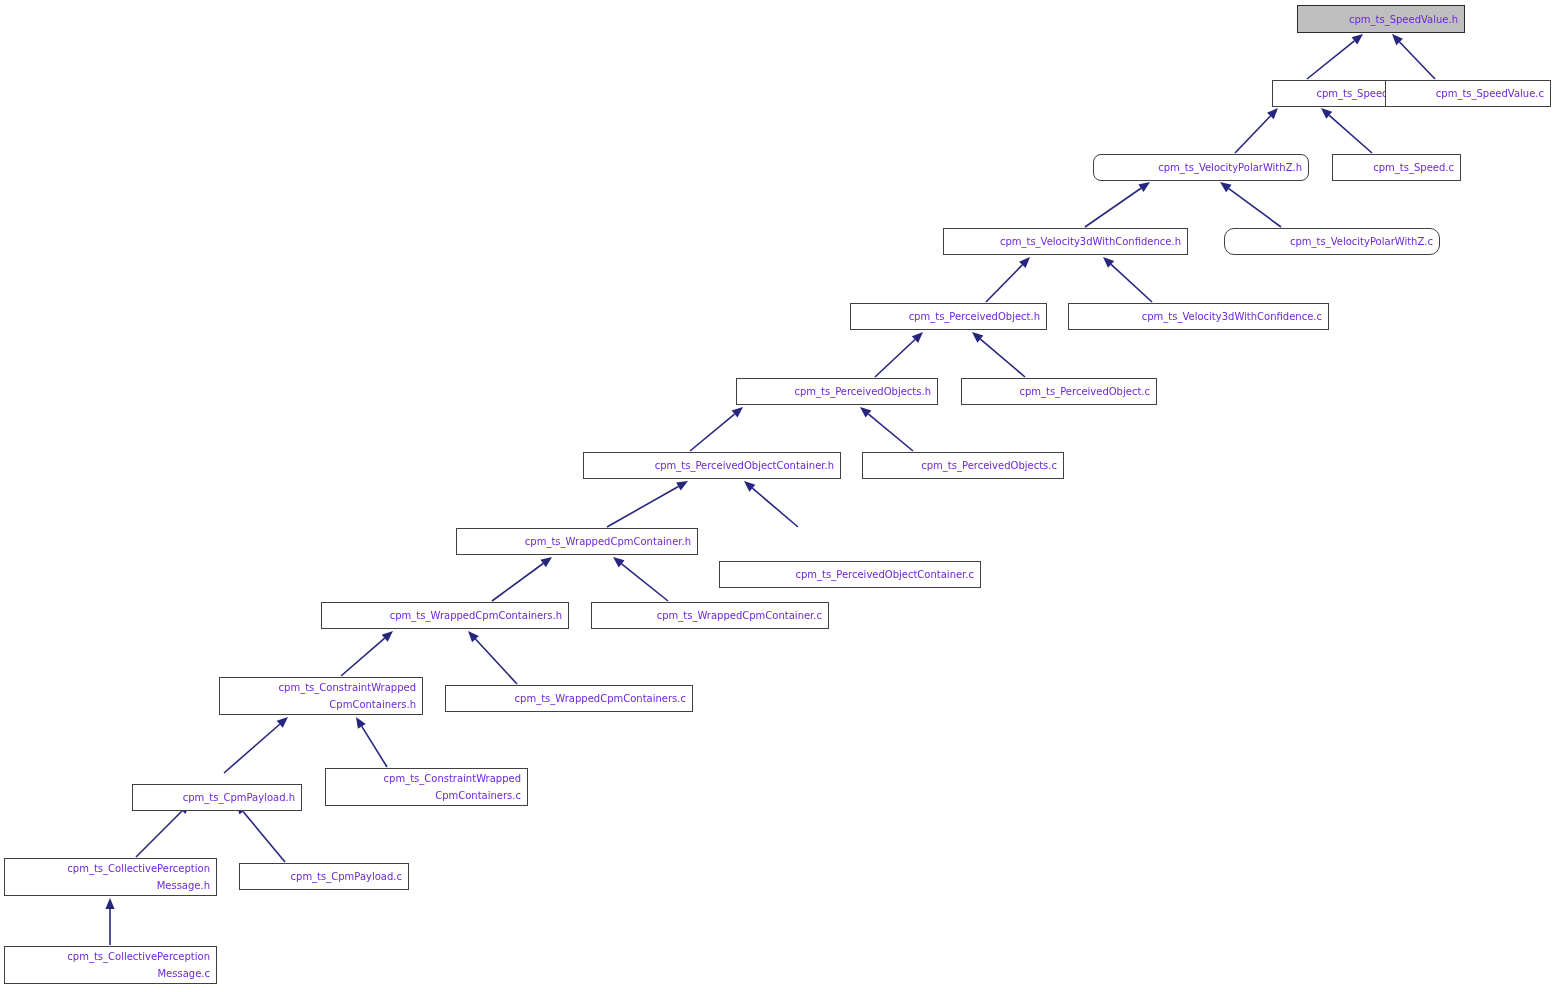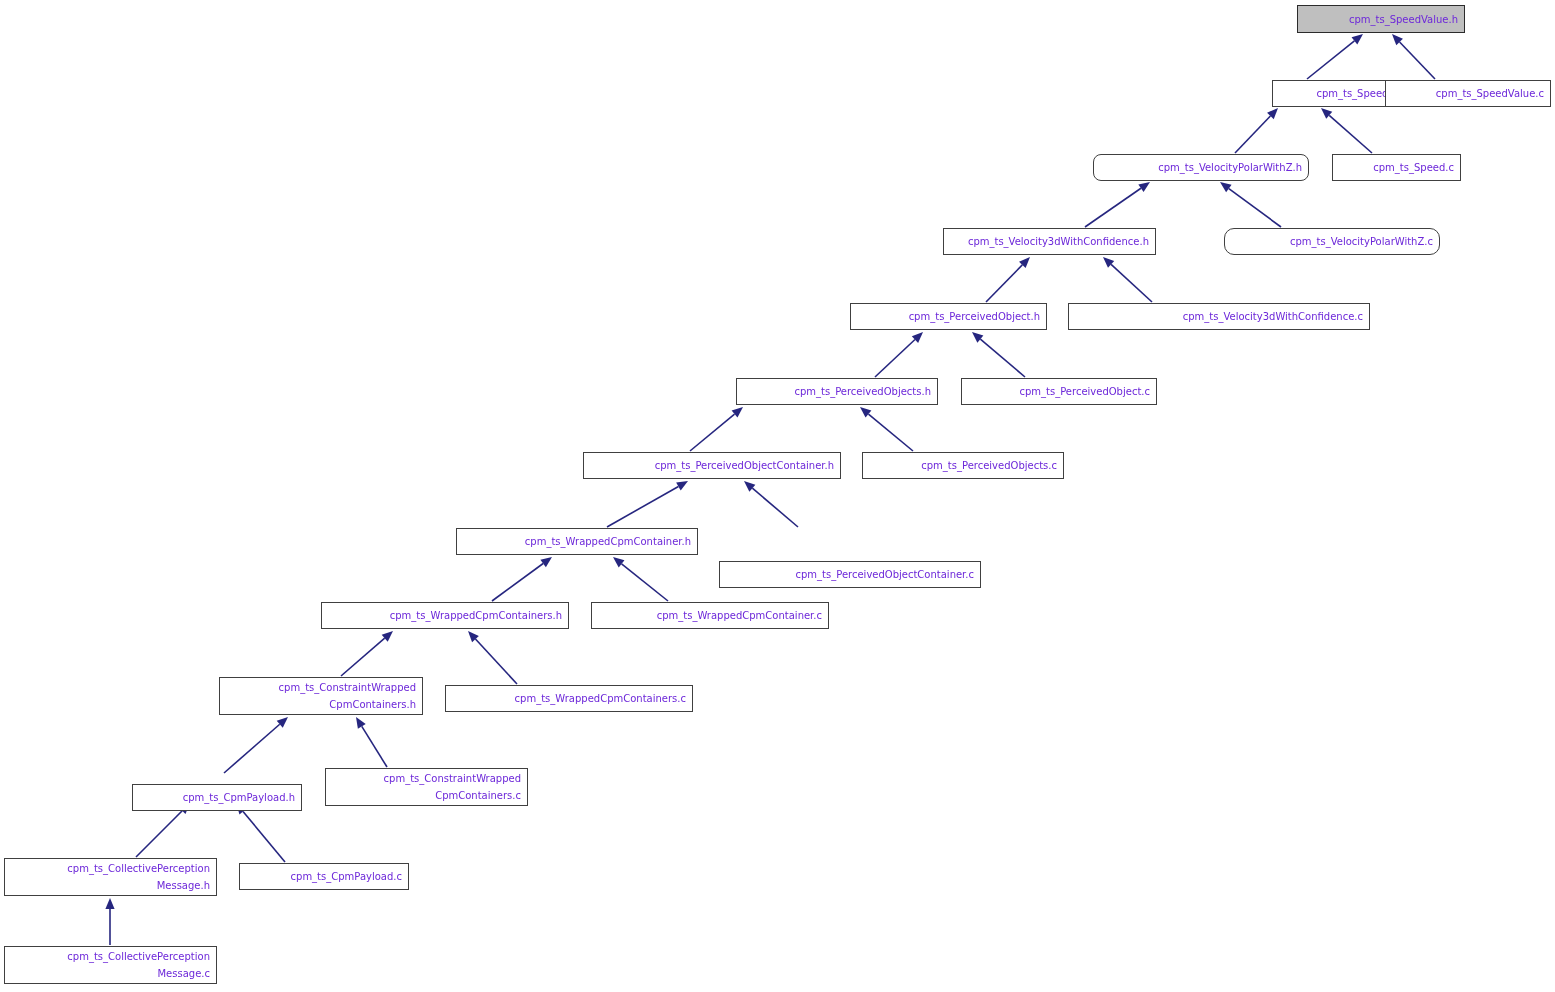--- a/index.html
+++ b/index.html
@@ -99,24 +99,24 @@
       <polygon points="236,803 246.56664026231545,808.5232339771926 239.48918180428876,814.4011232050452" fill="#26267f"></polygon>
       <line x1="110" y1="945" x2="110" y2="909" stroke="#26267f" stroke-width="1.6"></line>
       <polygon points="110,898 114.6,909 105.4,909" fill="#26267f"></polygon>
     </svg>
   <div id="node-layer">
       <div class="node root" style="left: 1297px; top: 5px; width: 168px; height: 28px;"><span class="label">cpm_ts_SpeedValue.h</span></div>
       <div class="node" style="left: 1232px; top: 80px; width: 133px; height: 27px; margin-left: 40px;"><span class="label">cpm_ts_Speed.h</span></div>
       <div class="node" style="left: 1385px; top: 80px; width: 166px; height: 27px;"><span class="label">cpm_ts_SpeedValue.c</span></div>
       <div class="node" style="left: 1093px; top: 154px; width: 216px; height: 27px; border-radius: 8px;"><span class="label">cpm_ts_VelocityPolarWithZ.h</span></div>
       <div class="node" style="left: 1332px; top: 154px; width: 129px; height: 27px;"><span class="label">cpm_ts_Speed.c</span></div>
-      <div class="node" style="left: 943px; top: 228px; width: 213px; height: 27px;"><span class="label">cpm_ts_Velocity3dWithConfidence.h</span></div>
+      <div class="node" style="left: 943px; top: 228px; width: 245px; height: 27px;"><span class="label">cpm_ts_Velocity3dWithConfidence.h</span></div>
       <div class="node" style="left: 1224px; top: 228px; width: 216px; height: 27px; border-radius: 10px;"><span class="label">cpm_ts_VelocityPolarWithZ.c</span></div>
       <div class="node" style="left: 850px; top: 303px; width: 197px; height: 27px;"><span class="label">cpm_ts_PerceivedObject.h</span></div>
-      <div class="node" style="left: 1068px; top: 303px; width: 302px; height: 27px;"><span class="label">cpm_ts_Velocity3dWithConfidence.c</span></div>
+      <div class="node" style="left: 1068px; top: 303px; width: 261px; height: 27px;"><span class="label">cpm_ts_Velocity3dWithConfidence.c</span></div>
       <div class="node" style="left: 736px; top: 378px; width: 202px; height: 27px;"><span class="label">cpm_ts_PerceivedObjects.h</span></div>
       <div class="node" style="left: 961px; top: 378px; width: 196px; height: 27px;"><span class="label">cpm_ts_PerceivedObject.c</span></div>
       <div class="node" style="left: 583px; top: 452px; width: 258px; height: 27px;"><span class="label">cpm_ts_PerceivedObjectContainer.h</span></div>
       <div class="node" style="left: 862px; top: 452px; width: 202px; height: 27px;"><span class="label">cpm_ts_PerceivedObjects.c</span></div>
       <div class="node" style="left: 456px; top: 528px; width: 242px; height: 27px;"><span class="label">cpm_ts_WrappedCpmContainer.h</span></div>
       <div class="node" style="left: 719px; top: 528px; width: 262px; height: 27px; margin-top: 33px;"><span class="label">cpm_ts_PerceivedObjectContainer.c</span></div>
       <div class="node" style="left: 321px; top: 602px; width: 248px; height: 27px;"><span class="label">cpm_ts_WrappedCpmContainers.h</span></div>
       <div class="node" style="left: 591px; top: 602px; width: 238px; height: 27px;"><span class="label">cpm_ts_WrappedCpmContainer.c</span></div>
       <div class="node" style="left: 219px; top: 677px; width: 204px; height: 38px;"><span class="label">cpm_ts_ConstraintWrapped
 CpmContainers.h</span></div>

